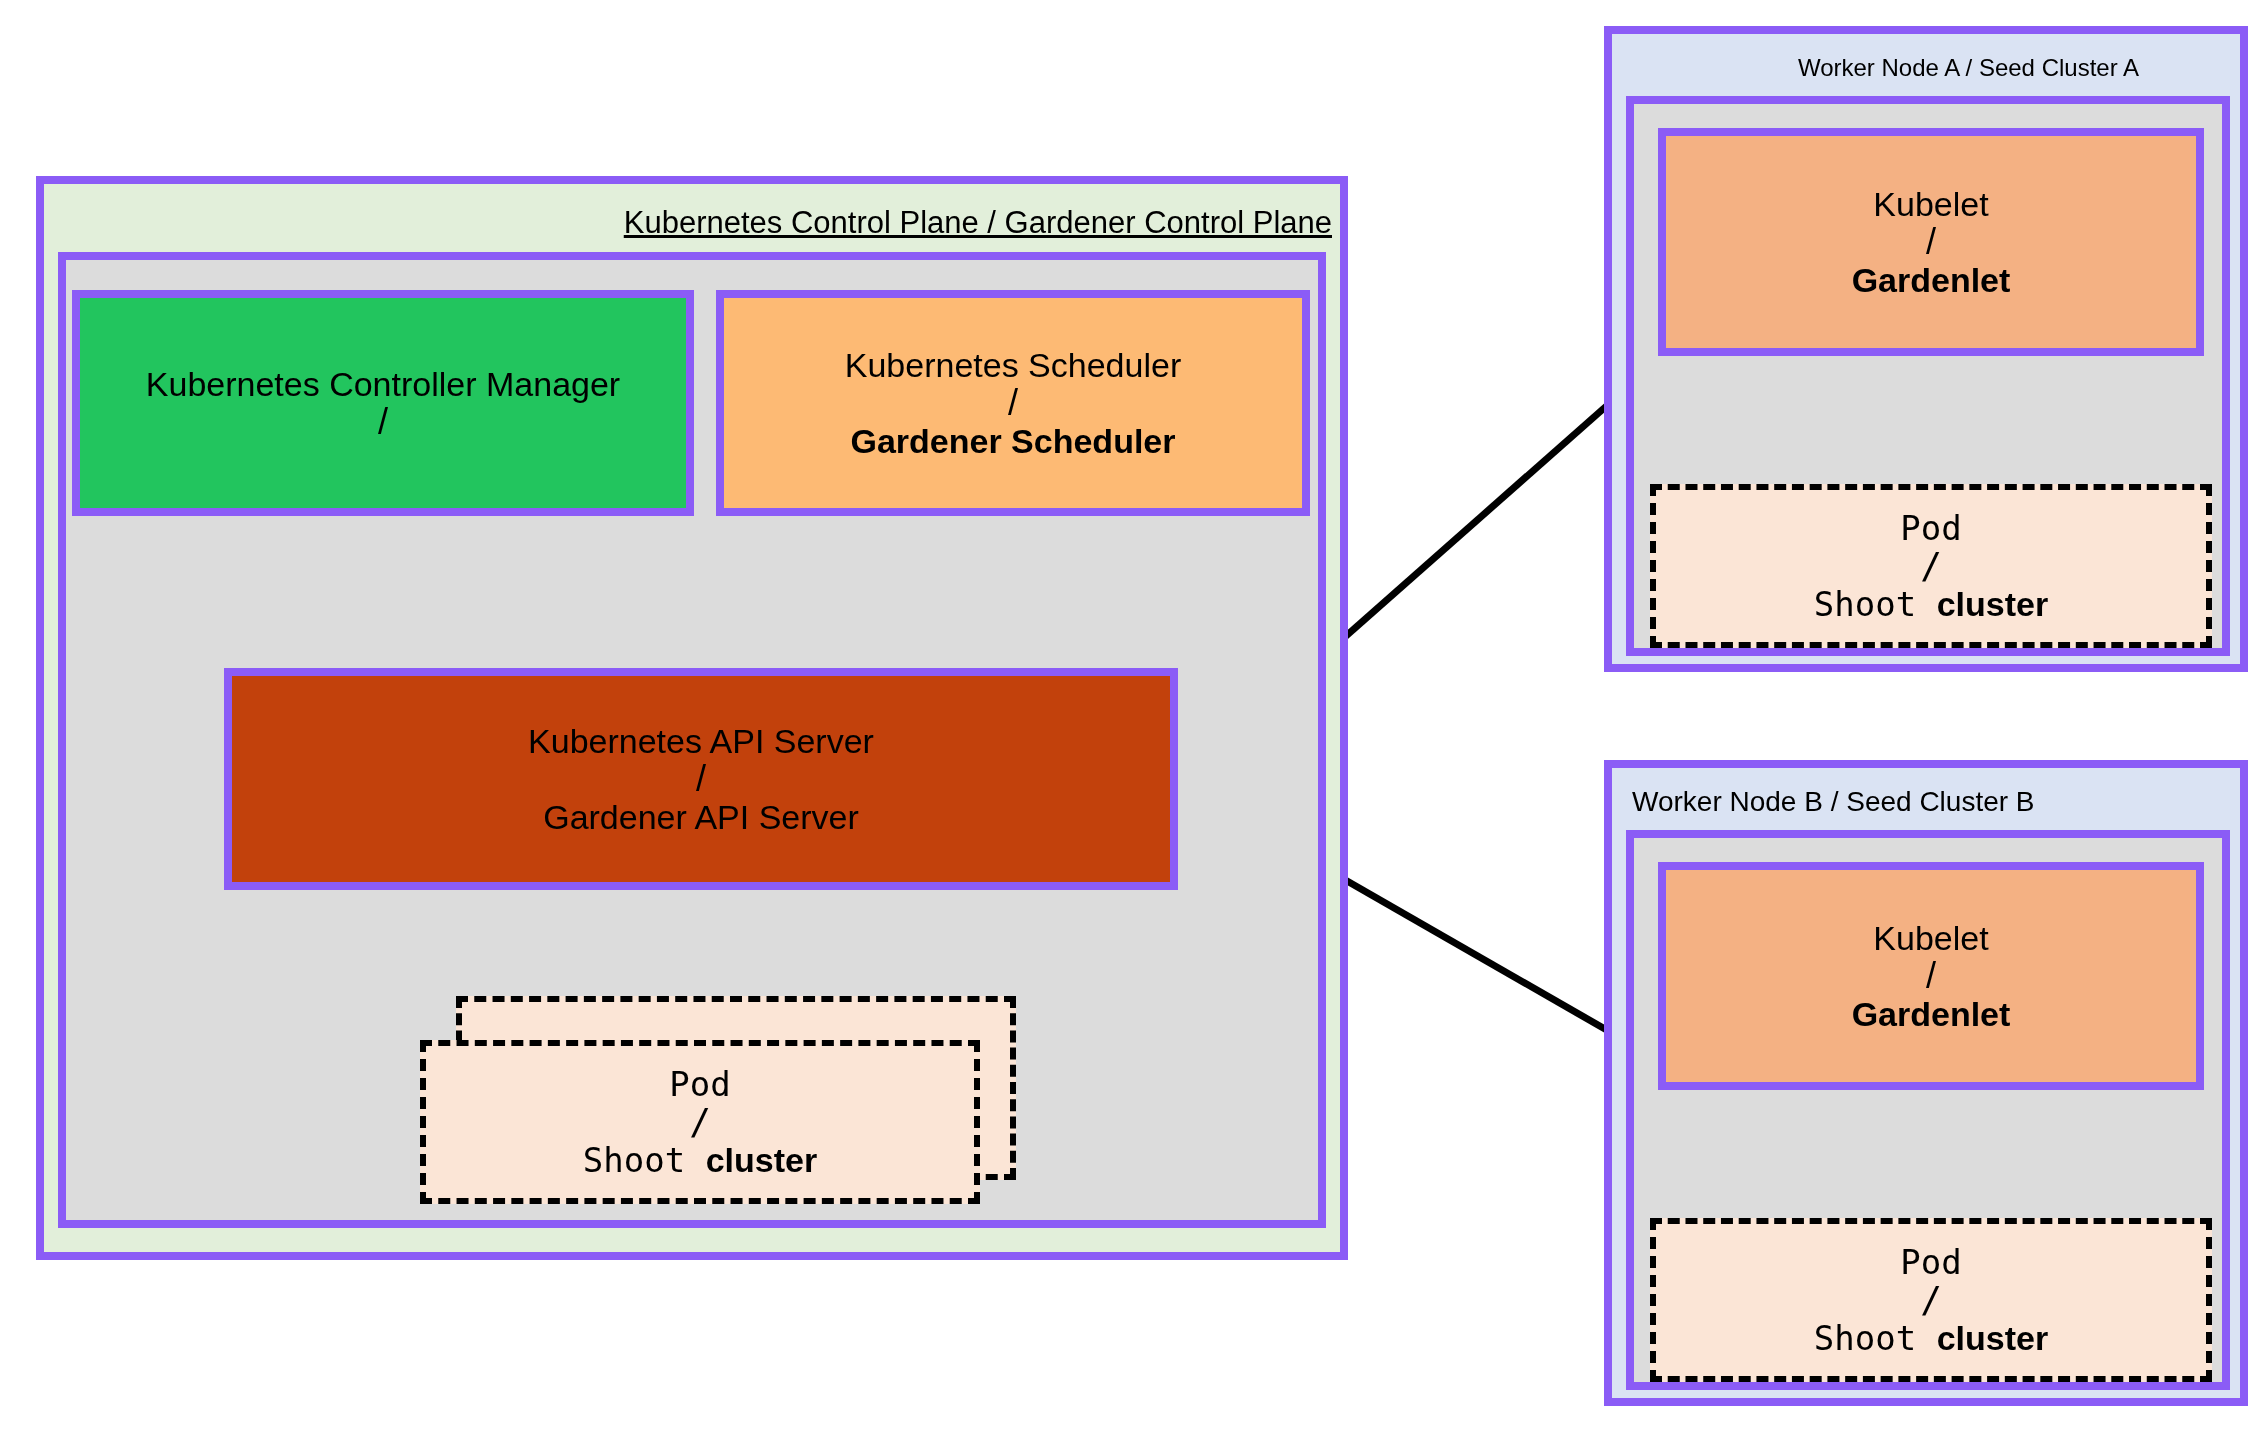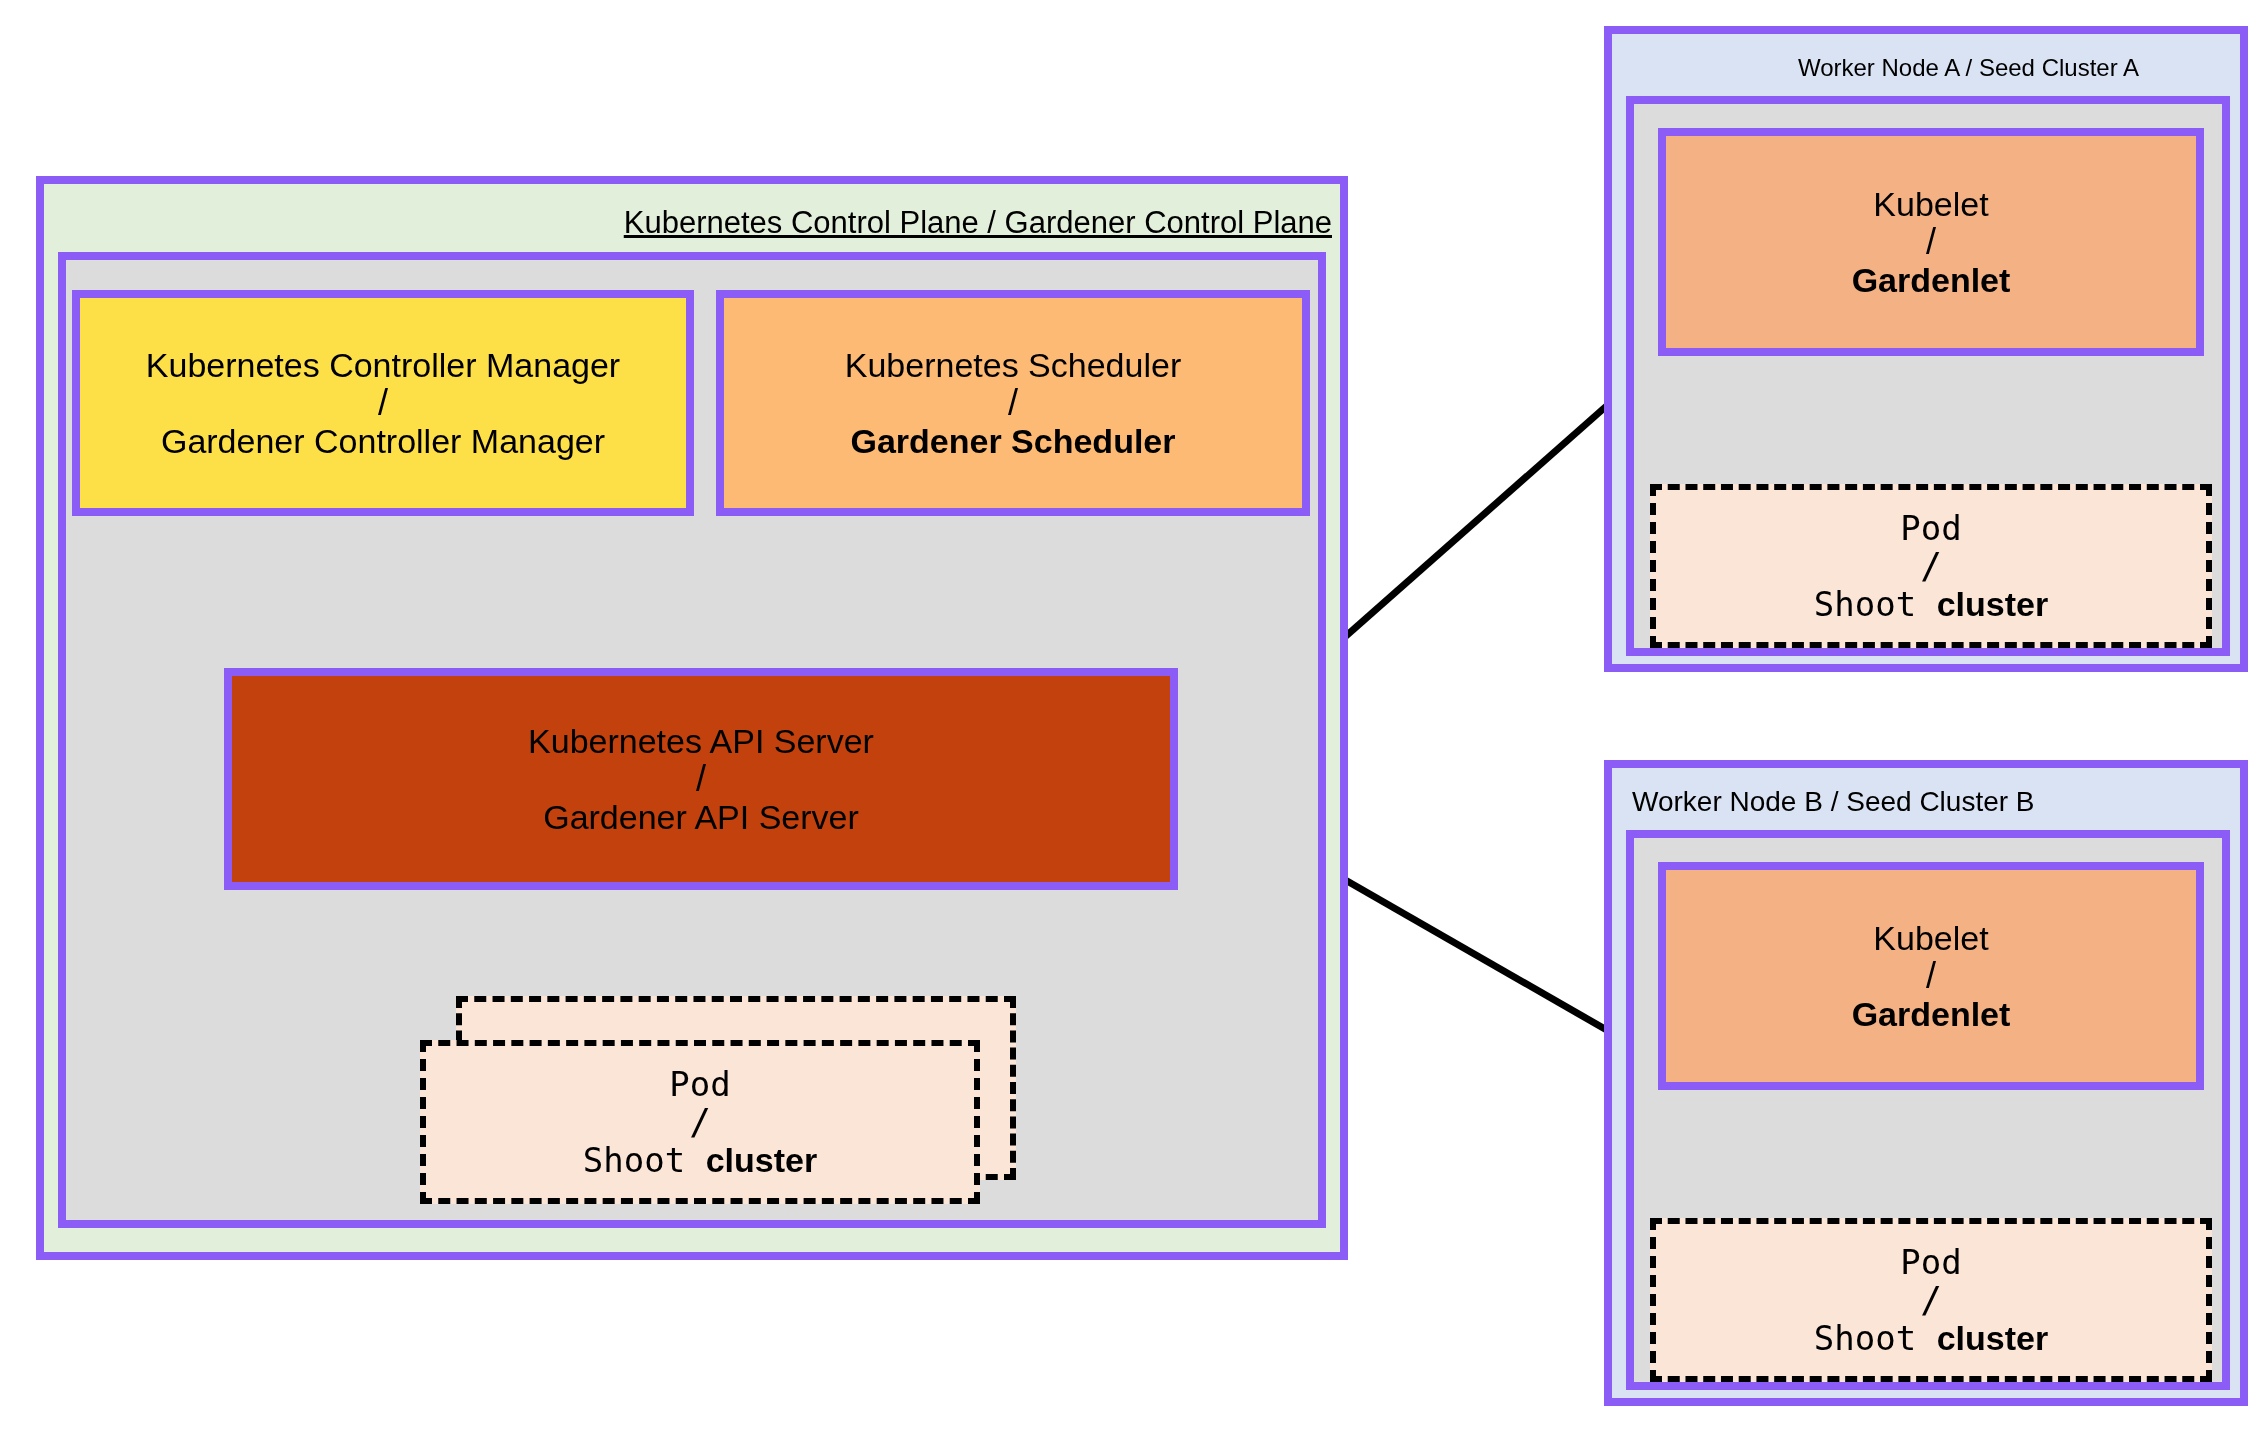--- a/index.html
+++ b/index.html
@@ -12,21 +12,21 @@
   .b{font-weight:bold;}
   .mono{font-family:"DejaVu Sans Mono", monospace;}
   .slash{font-size:40px;line-height:1.05;}
 
   
   #control-plane-outer{left:36px;top:176px;width:1312px;height:1084px;background:#e2efda;}
   #control-plane-title{left:52px;top:196px;width:1280px;height:54px;
       font-size:31px;line-height:54px;text-align:right;padding-left:14px;text-decoration:underline;}
   #control-plane-inner{left:58px;top:252px;width:1268px;height:976px;background:#dcdcdc;}
 
-  #kcm-box{left:72px;top:290px;width:622px;height:226px;background:#fde047;}
+  #kcm-box{left:72px;top:290px;width:622px;height:226px;background:#22c55e;}
   #ksched-box{left:716px;top:290px;width:594px;height:226px;background:#fdba74;}
   #kapi-box{left:224px;top:668px;width:954px;height:222px;background:#c2410c;}
 
   #cp-pod-back{left:456px;top:996px;width:560px;height:184px;background:#fbe5d6;
       border:6px dashed #000;}
   #cp-pod-front{left:420px;top:1040px;width:560px;height:164px;background:#fbe5d6;
       border:6px dashed #000;}
 
   
   #node-a-outer{left:1604px;top:26px;width:644px;height:646px;background:#dae3f3;}
@@ -78,21 +78,20 @@
   <line x1="1932" y1="1102" x2="1932" y2="1212" stroke="#000" stroke-width="9" stroke-dasharray="2 13" stroke-linecap="butt" marker-end="url(#ahd)"></line>
 </svg>
 
 <div class="bx" id="control-plane-outer"></div>
 <div class="abs" id="control-plane-title">Kubernetes Control Plane / Gardener Control Plane</div>
 <div class="bx" id="control-plane-inner"></div>
 
 <div class="bx ctr boxtext" id="kcm-box">
   <span class="line">Kubernetes Controller Manager</span>
   <span class="line slash">/</span>
-  <span class="line">Gardener Controller Manager</span>
 </div>
 
 <div class="bx ctr boxtext" id="ksched-box">
   <span class="line">Kubernetes Scheduler</span>
   <span class="line slash">/</span>
   <span class="line b">Gardener Scheduler</span>
 </div>
 
 <div class="bx ctr boxtext" id="kapi-box">
   <span class="line">Kubernetes API Server</span>

